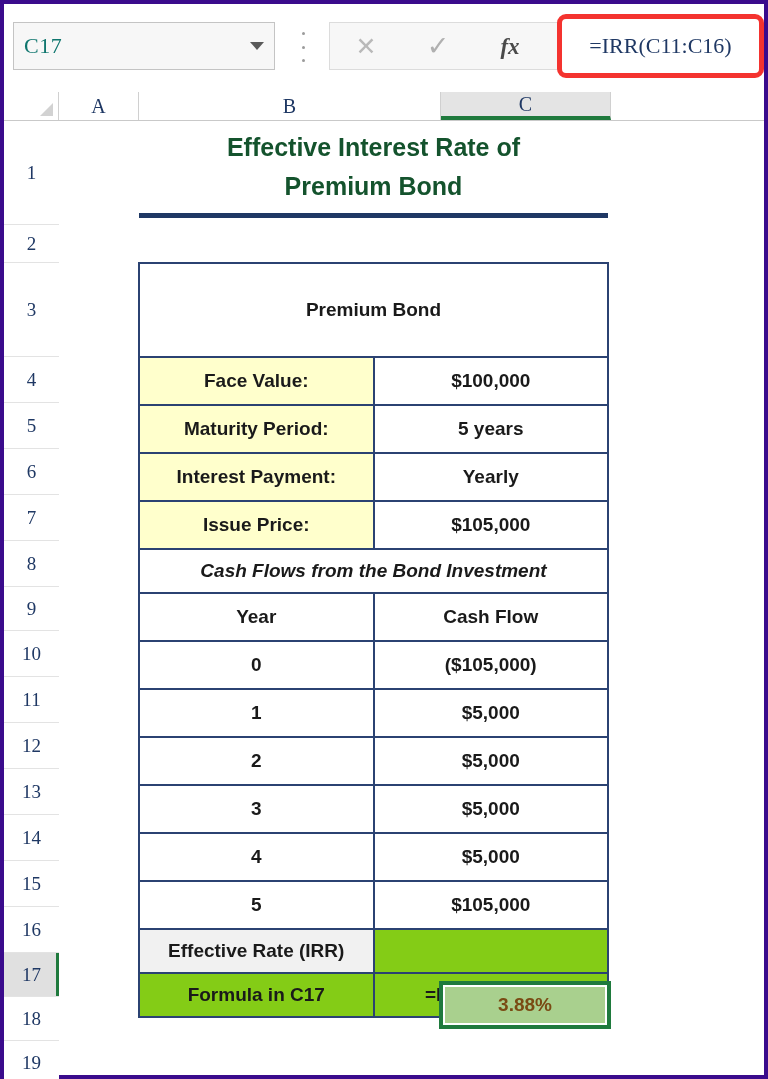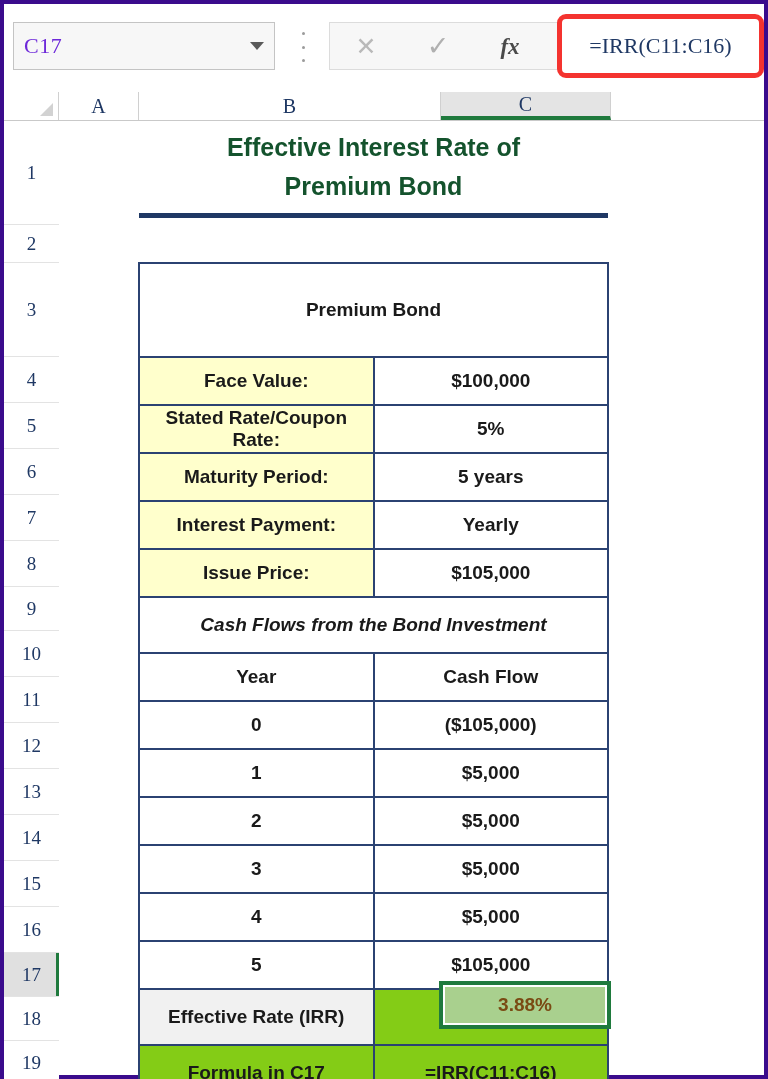--- a/index.html
+++ b/index.html
@@ -36,21 +36,21 @@
     left: 9px; top: 18px;
     width: 262px; height: 48px;
     background: #f7f7f7;
     border: 1px solid #c4c4c4;
     display: flex;
     align-items: center;
     padding: 0 10px;
   }
   .name-box-text {
     font-size: 22px;
-    color: #6d28d9;
+    color: #0f766e;
     font-family: "Liberation Serif", serif;
     letter-spacing: .5px;
   }
   .name-box-caret {
     margin-left: auto;
     width: 0; height: 0;
     border-left: 7px solid transparent;
     border-right: 7px solid transparent;
     border-top: 8px solid #5a5a5a;
   }
@@ -250,21 +250,21 @@
     color: #1a1a1a;
     background: #ffffff;
   }
 
   .fill-yellow { background: #ffffcc; }
   .fill-white  { background: #ffffff; }
   .fill-green  { background: #84cc16; }
   .fill-gray   { background: #f1f1f1; }
 
   .row-h46 td { height: 48px; }
-  .row-h44 td { height: 56px; }
+  .row-h44 td { height: 44px; }
 
   .italic-head {
     font-style: italic;
     font-size: 19px;
     font-weight: bold;
     color: #1a1a1a;
     background: #ffffff;
   }
 
   .neg-red { color: #ff0000; }
@@ -371,24 +371,20 @@
 
       <tr>
         <td class="hdr-premium" colspan="2">Premium Bond</td>
       </tr>
 
       <tr class="row-h46">
         <td class="cell-label fill-yellow">Face Value:</td>
         <td class="cell-value fill-white">$100,000</td>
       </tr>
       <tr class="row-h46">
-        <td class="cell-label fill-yellow">Stated Rate/Coupon Rate:</td>
-        <td class="cell-value fill-white">5%</td>
-      </tr>
-      <tr class="row-h46">
         <td class="cell-label fill-yellow">Maturity Period:</td>
         <td class="cell-value fill-white">5 years</td>
       </tr>
       <tr class="row-h46">
         <td class="cell-label fill-yellow">Interest Payment:</td>
         <td class="cell-value fill-white">Yearly</td>
       </tr>
       <tr class="row-h46">
         <td class="cell-label fill-yellow">Issue Price:</td>
         <td class="cell-value fill-white">$105,000</td>

